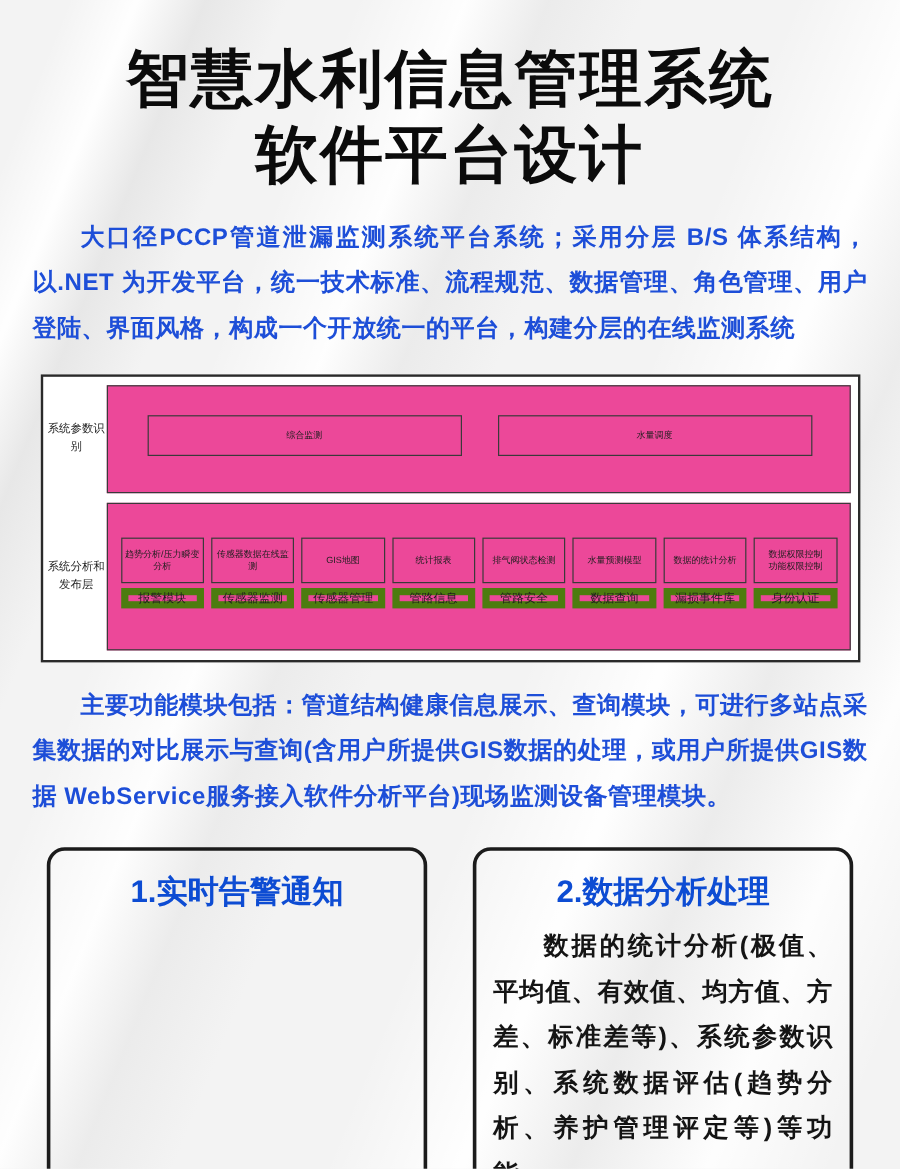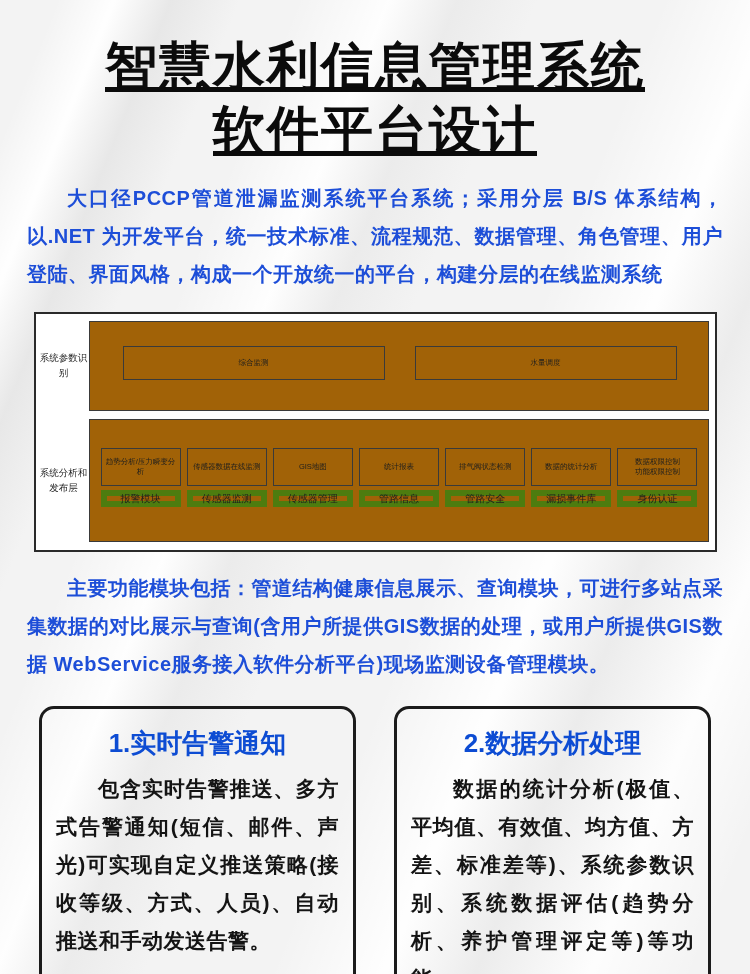--- a/index.html
+++ b/index.html
@@ -10,21 +10,21 @@
     background-color:#f3f3f3;
     background-image:
       linear-gradient(112deg, rgba(255,255,255,0) 5%, rgba(255,255,255,0.95) 10%, rgba(222,222,222,0.55) 15%, rgba(255,255,255,0) 21%),
       linear-gradient(112deg, rgba(255,255,255,0) 26%, rgba(255,255,255,0.90) 34%, rgba(228,228,228,0.50) 40%, rgba(255,255,255,0) 47%),
       linear-gradient(112deg, rgba(255,255,255,0) 58%, rgba(255,255,255,0.95) 68%, rgba(230,230,230,0.55) 76%, rgba(255,255,255,0.85) 86%, rgba(243,243,243,0) 95%);
   }
   .page-title{
     margin:34px 10px 4px;
     text-align:center;
     font-size:52px;line-height:64px;font-weight:900;
-    letter-spacing:2px;color:#0b0b0b;text-decoration:underline;
+    letter-spacing:2px;color:#0b0b0b;
   }
   .para{
     width:696px;margin:17px auto 0;
     font-size:20px;line-height:38px;font-weight:700;
     letter-spacing:0.5px;
     text-align:justify;text-indent:2em;color:#1d4ed8;
   }
   
   .diagram{
     width:683px;margin:19px auto 0;
@@ -34,21 +34,21 @@
     padding:7px 6px 8px 3px;
   }
   .layer-row{display:flex;align-items:stretch;}
   .layer-row + .layer-row{margin-top:8px;}
   .layer-label{
     width:50px;flex:0 0 50px;
     display:flex;align-items:center;justify-content:center;
     text-align:center;
     font-size:9.5px;line-height:1.55;color:#1e1e1e;
   }
-  .layer-content{flex:1;border:1.3px solid #3a3a3a;background:#a16207;box-sizing:border-box;}
+  .layer-content{flex:1;border:1.3px solid #3a3a3a;background:#ec4899;box-sizing:border-box;}
   .integration .layer-content{height:90px;padding:24px 31px 0 33px;display:flex;gap:30px;}
   .band-box{
     flex:1;height:34px;box-sizing:border-box;
     border:1.3px solid #3a3a3a;
     display:flex;align-items:center;justify-content:center;
     font-size:7.5px;color:#1e1e1e;
   }
   .analysis .layer-content{height:123px;padding:28px 10px 0 11px;}
   .grid{display:flex;gap:6px;}
   .grid-col{flex:1;display:flex;flex-direction:column;gap:4px;min-width:0;}
@@ -117,37 +117,40 @@
         </div>
         <div class="grid-col">
           <div class="cell-top">统计报表</div>
           <div class="cell-bottom">管路信息</div>
         </div>
         <div class="grid-col">
           <div class="cell-top">排气阀状态检测</div>
           <div class="cell-bottom">管路安全</div>
         </div>
         <div class="grid-col">
+          <div class="cell-top">水量预测模型</div>
+          <div class="cell-bottom">数据查询</div>
+        </div>
+        <div class="grid-col">
           <div class="cell-top">数据的统计分析</div>
           <div class="cell-bottom">漏损事件库</div>
         </div>
         <div class="grid-col">
           <div class="cell-top">数据权限控制
 功能权限控制</div>
           <div class="cell-bottom">身份认证</div>
         </div>
       </div>
     </div>
   </div>
 </div>
 
 <p class="para">主要功能模块包括：管道结构健康信息展示、查询模块，可进行多站点采集数据的对比展示与查询(含用户所提供GIS数据的处理，或用户所提供GIS数据 WebService服务接入软件分析平台)现场监测设备管理模块。</p>
 
 <div class="cards">
   <div class="card">
     <div class="card-title">1.实时告警通知</div>
-    <div class="card-body">包含实时告警推送、多方式告警通知(短信、邮件、声光)可实现自定义推送策略(接收等级、方式、人员)、自动推送和手动发送告警。</div>
   </div>
   <div class="card">
     <div class="card-title">2.数据分析处理</div>
     <div class="card-body">数据的统计分析(极值、平均值、有效值、均方值、方差、标准差等)、系统参数识别、系统数据评估(趋势分析、养护管理评定等)等功能。</div>
   </div>
 </div>
 
 </body></html>

